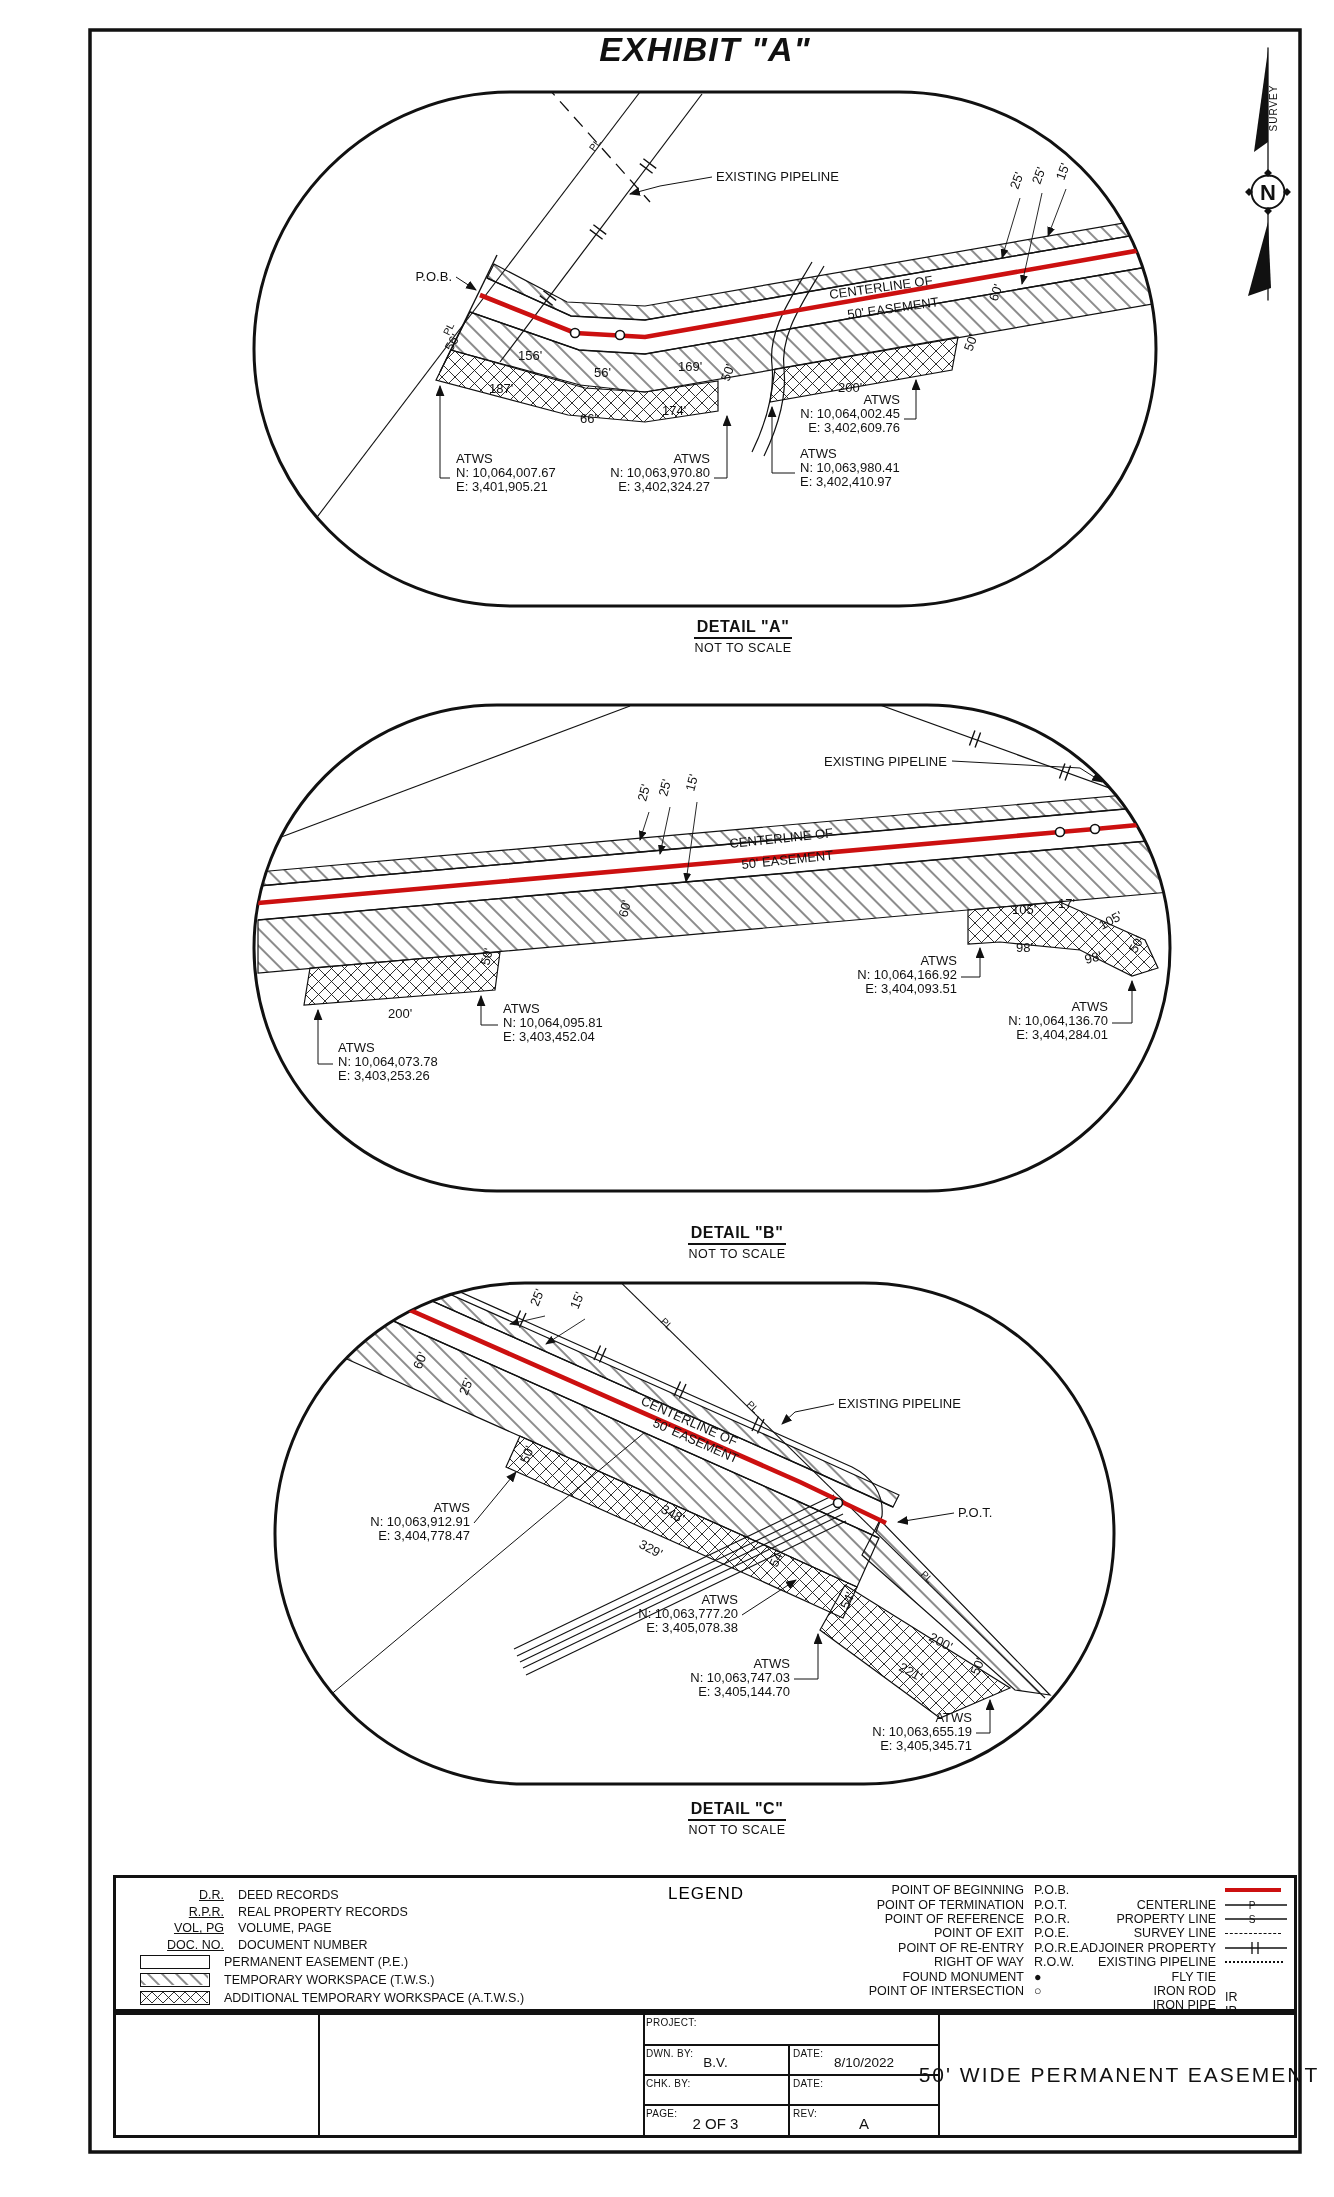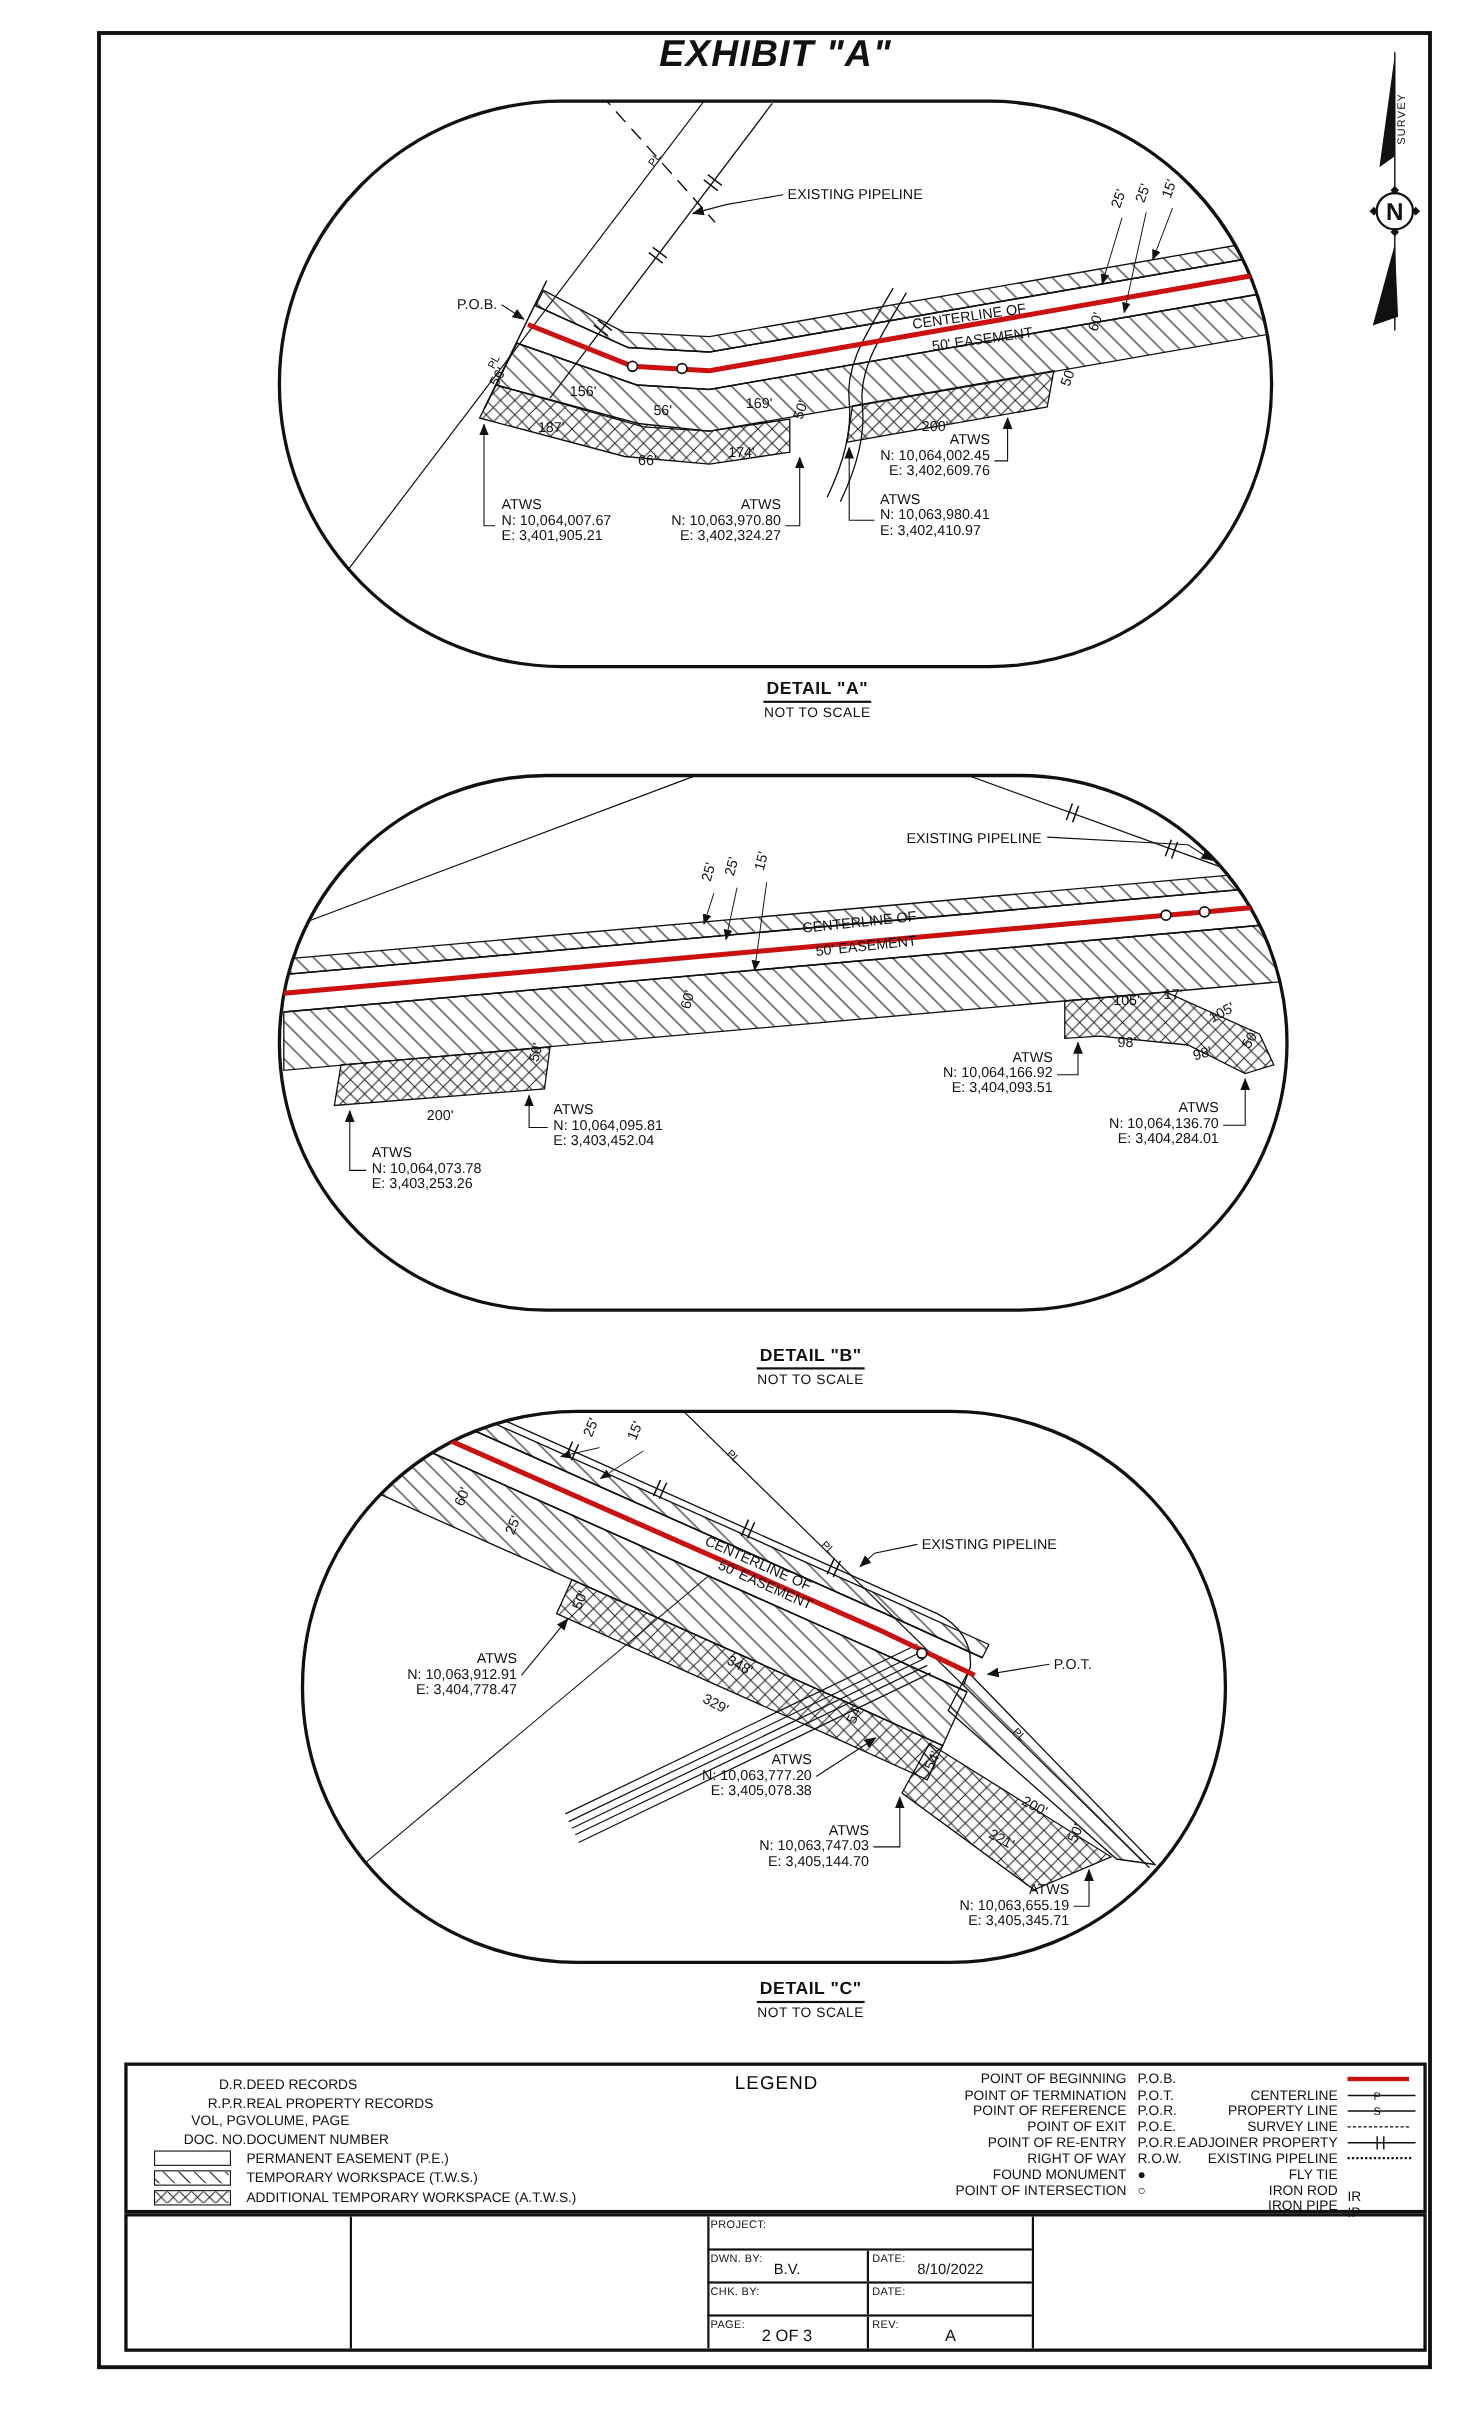--- a/index.html
+++ b/index.html
@@ -14,21 +14,21 @@
   .dt-name{font-weight:bold;font-size:16px;display:inline-block;
     border-bottom:2.5px solid #111;padding:0 3px 1px 3px;letter-spacing:.5px;}
   .dt-scale{font-size:12.5px;margin-top:2px;letter-spacing:.5px;}
   
   .legend{position:absolute;left:113px;top:1875px;width:1184px;height:137px;
     border:3px solid #111;box-sizing:border-box;font-size:12.5px;}
   .leg-title{position:absolute;left:520px;top:6px;width:140px;text-align:center;
     font-size:17px;letter-spacing:1px;color:#000000;}
   .leg-left{position:absolute;left:16px;top:9px;}
   .leg-row{display:flex;align-items:center;height:16.5px;}
-  .leg-abbr{width:92px;text-align:right;white-space:nowrap;}
+  .leg-abbr{width:92px;text-align:right;padding-right:14px;white-space:nowrap;text-decoration:underline;}
   .leg-desc{white-space:nowrap;}
   .leg-swatch{width:70px;height:14px;margin-right:14px;margin-left:8px;
     border:1.6px solid #111;box-sizing:border-box;flex:0 0 auto;}
   .leg-points{position:absolute;left:690px;top:5px;}
   .leg-points .leg-row{height:14.4px;}
   .leg-pname{width:218px;text-align:right;padding-right:10px;white-space:nowrap;}
   .leg-pabbr{width:60px;white-space:nowrap;}
   .leg-lines{position:absolute;left:928px;top:5px;}
   .leg-lines .leg-row{height:14.4px;}
   .leg-lname{width:172px;text-align:right;padding-right:9px;white-space:nowrap;margin-top:29px;}
@@ -522,15 +522,18 @@
         <span class="tb-lab">PAGE:</span>
         <span class="tb-val" style="font-size:15px">2 OF 3</span>
       </div>
       <div class="tb-half" style="left:147px;width:148px">
         <span class="tb-lab">REV:</span>
         <span class="tb-val" style="font-size:15px">A</span>
       </div>
     </div>
   </div>
   <div class="tb-v" style="left:822px"></div>
+  <div class="tb-right">
+    <span class="tb-title">50' WIDE PERMANENT EASEMENT</span>
+  </div>
 </div>
 
 </div>
 
 </body></html>

